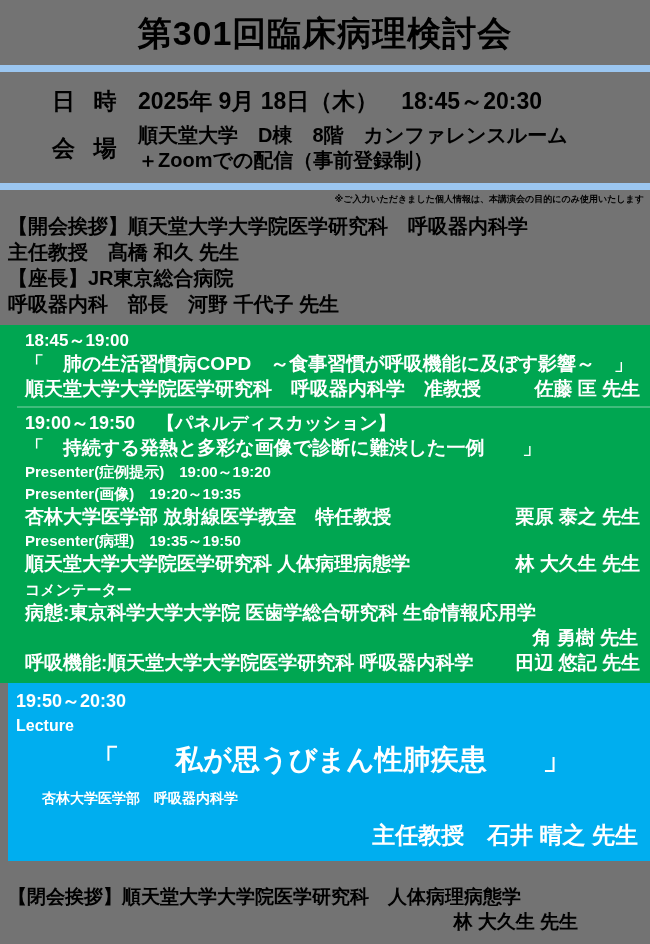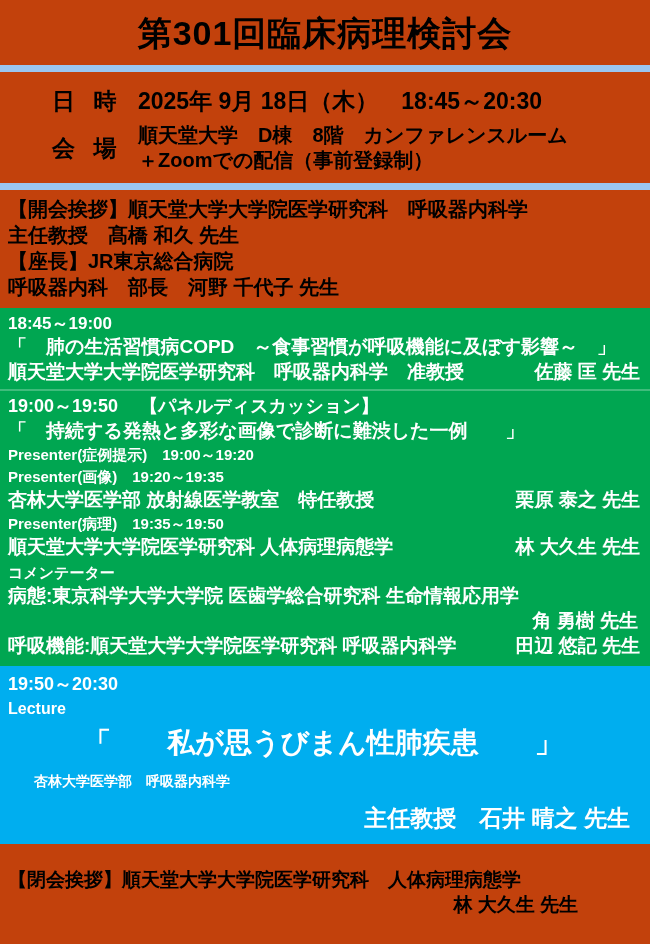--- a/index.html
+++ b/index.html
@@ -3,21 +3,21 @@
 <meta charset="utf-8">
 <style>
   * { margin:0; padding:0; box-sizing:border-box; }
   html,body { background:#ffffff; }
   body {
     width:650px; height:944px;
     font-family:"Liberation Sans","DejaVu Sans",sans-serif;
     color:#000; font-weight:bold;
     overflow:hidden;
   }
-  .flyer { width:650px; height:944px; background:#c2410c; overflow:hidden; }
+  .flyer { width:650px; height:944px; background:#737373; overflow:hidden; }
 
   
   .page-title {
     text-align:center; font-size:34px; font-weight:bold;
     padding-top:12px; letter-spacing:1px; line-height:42px;
   }
   .bar { height:7px; background:#9BC6F0; }
   .bar-top { margin-top:11px; }
   .bar-mid { margin-top:2px; }
 
@@ -34,35 +34,35 @@
     text-align:right; font-size:9px; padding:3px 6px 2px 0; line-height:12px;
   }
 
   
   .greetings { padding:6px 10px 8px 8px; font-size:20px; line-height:26px; }
   .greet-label { }
   .greet-right { text-align:left; padding-right:6px; }
 
   
   .session-green {
-    background:#00A651; color:#fff; padding:5px 10px 8px 8px;
+    background:#00A651; color:#fff; padding:5px 10px 8px 25px;
   }
   .g-time { font-size:17px; line-height:21px; }
   .g-title { font-size:19px; line-height:25px; }
   .g-row { display:flex; justify-content:space-between; font-size:19px; line-height:25px;align-items:center; }
   .g-role { font-size:15px; line-height:20px; margin-top:2px; }
   .green-divider { height:2px; background:rgba(255,255,255,0.25); margin:5px -10px 4px -8px; }
   .panel-head { font-size:18px; line-height:23px; }
   .panel-head .panel-label { margin-left:22px; }
   .commentator-label { font-size:15px; line-height:20px; margin-top:4px; }
   .g-right { text-align:right; font-size:19px; line-height:25px; padding-right:2px; }
 
   
   .session-blue {
-    background:#00AEEF; color:#fff; padding:7px 12px 12px 8px;
+    background:#00AEEF; color:#fff; padding:7px 4px 12px 8px;margin-left:8px;
   }
   .b-time { font-size:18px; line-height:23px; }
   .b-label { font-size:16px; line-height:22px; margin-top:2px; }
   .b-title { font-size:28px; line-height:34px; text-align:center; margin-top:6px; }
   .b-affil { font-size:14px; line-height:27px; margin-top:8px; padding-left:26px; }
   .b-speaker { text-align:right; font-size:23px; line-height:28px; margin-top:9px; padding-right:8px; }
 
   
   .closing { padding:23px 10px 0 8px; font-size:19px; line-height:25px; }
   .closing-speaker { text-align:right; padding-right:62px; }
@@ -85,20 +85,21 @@
       <div class="info-label">会 場</div>
       <div class="venue-lines">
         <div>順天堂大学　D棟　8階　カンファレンスルーム</div>
         <div>＋Zoomでの配信（事前登録制）</div>
       </div>
     </div>
   </div>
 
   <div class="bar bar-mid"></div>
 
+  <div class="privacy-note">※ご入力いただきました個人情報は、本講演会の目的にのみ使用いたします</div>
 
   <div class="greetings">
     <div>
       <span class="greet-label">【開会挨拶】</span><span>順天堂大学大学院医学研究科　呼吸器内科学</span>
     </div>
     <div class="greet-right">主任教授　髙橋 和久 先生</div>
     <div>
       <span class="greet-label">【座長】</span><span>JR東京総合病院</span>
     </div>
     <div class="greet-right">呼吸器内科　部長　河野 千代子 先生</div>

